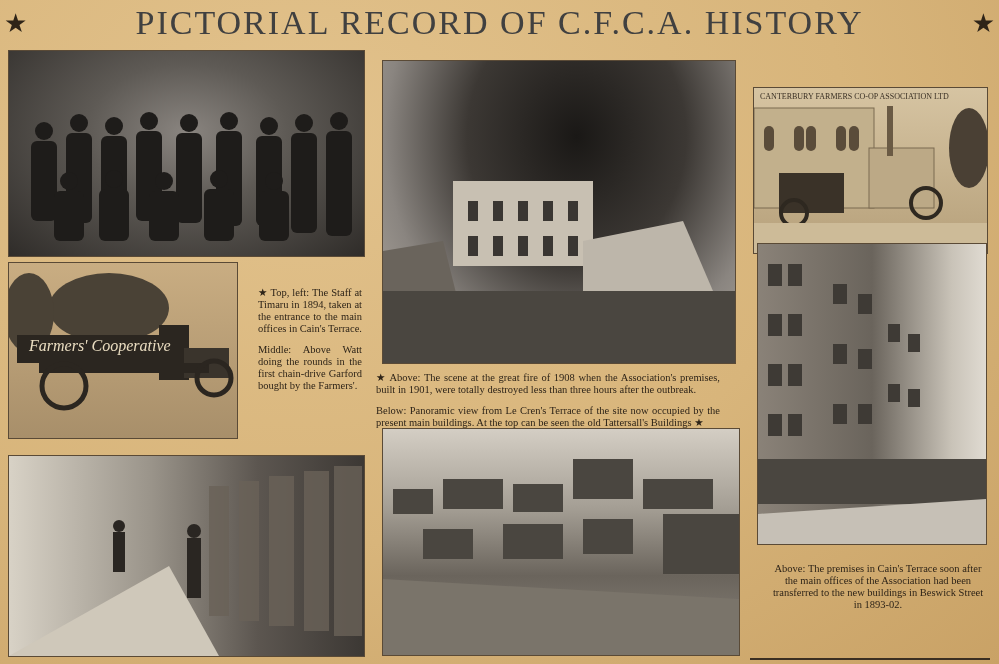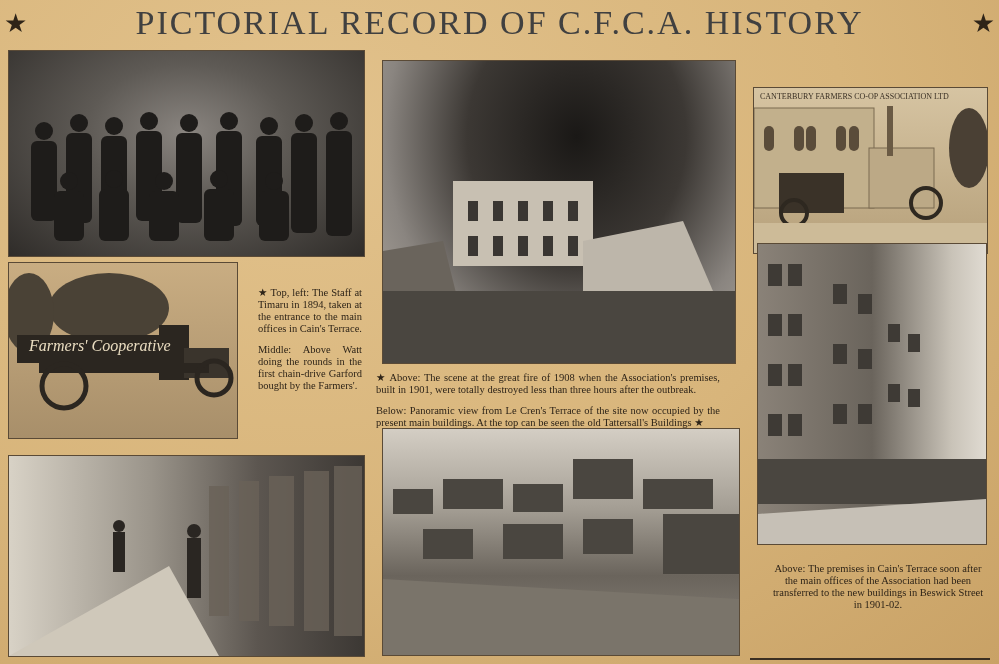--- a/index.html
+++ b/index.html
@@ -183,15 +183,15 @@
         <rect x="150" y="90" width="12" height="18"></rect>
       <rect x="130" y="140" width="12" height="18"></rect>
         <rect x="150" y="145" width="12" height="18"></rect>
     </g>
     <rect x="0" y="215" width="228" height="45" fill="#4a4640"></rect>
     <polygon points="0,270 228,255 228,300 0,300" fill="#c6c0b6"></polygon>
   </svg>
 </div>
 
 <div class="cap" style="left:758px;top:563px;width:228px;text-align:center;">
-  <p>Above: The premises in Cain's Terrace soon after the main offices of the Association had been transferred to the new buildings in Beswick Street in 1901-02.</p>
+  <p>Above: The premises in Cain's Terrace soon after the main offices of the Association had been transferred to the new buildings in Beswick Street in 1893-02.</p>
 </div>
 <div class="rule" style="left:750px;top:658px;width:240px;"></div>
 
 </body></html>

